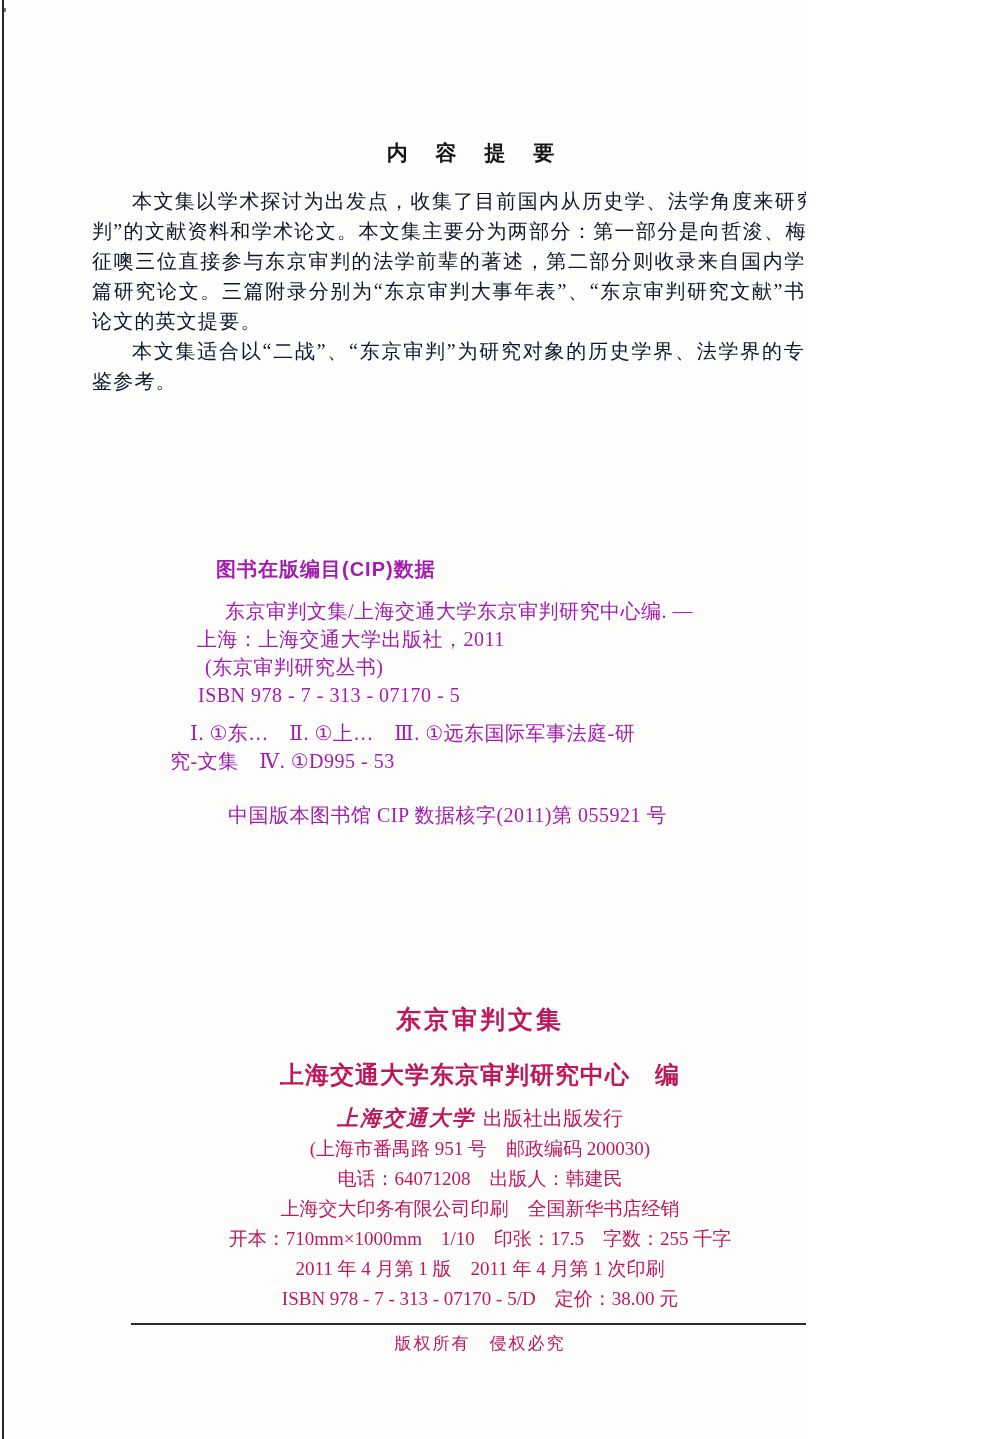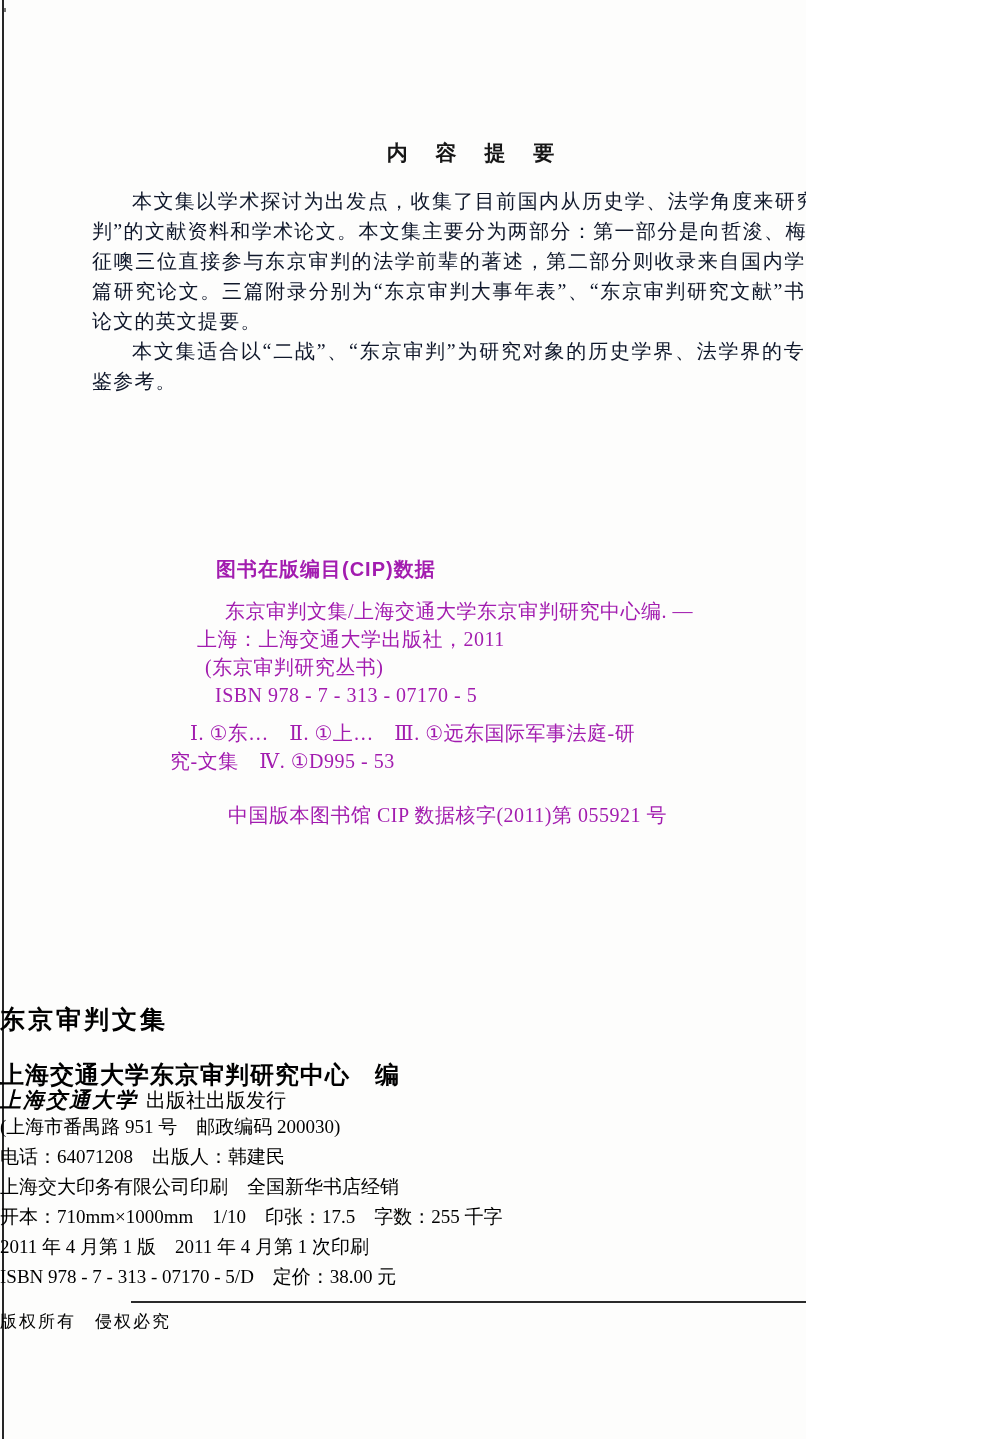--- a/index.html
+++ b/index.html
@@ -78,51 +78,53 @@
     margin: 0 0 14px 46px;
     font-family: "Liberation Sans", "DejaVu Sans", sans-serif;
     font-size: 20px;
     font-weight: bold;
     letter-spacing: 1px;
   }
   .cip-line { line-height: 28px; }
   .cip-d1 { margin-left: 55px; }
   .cip-d2 { margin-left: 27px; }
   .cip-d3 { margin-left: 35px; }
-  .cip-d4 { margin-left: 45px; }
+  .cip-d4 { margin-left: 28px; }
   .cip-class1 { margin-top: 10px; margin-left: 20px; }
   .cip-class2 { margin-left: 0; }
   .cip-record { margin-top: 26px; margin-left: 58px; }
 
   
   .colophon {
     position: absolute;
     top: 1004px;
     left: 0;
     width: 960px;
+    text-align: center;
     font-size: 19px;
-    color: #000000;
+    color: #be185d;
   }
   .book-title {
     font-family: "Liberation Sans", "DejaVu Sans", sans-serif;
     font-size: 25px;
     font-weight: bold;
     letter-spacing: 3px;
     line-height: 30px;
   }
   .editor-line {
     margin-top: 28px;
     font-family: "Liberation Sans", "DejaVu Sans", sans-serif;
     font-size: 24px;
     font-weight: bold;
     letter-spacing: 1px;
     line-height: 26px;
   }
   .publisher-line {
-    line-height: 24px;
+    margin-top: 14px;
+    line-height: 32px;
     font-size: 20px;
   }
   .publisher-script {
     font-style: italic;
     font-weight: bold;
     font-size: 21px;
     letter-spacing: 2px;
     margin-right: 8px;
   }
   .colo-line { line-height: 30px; }

